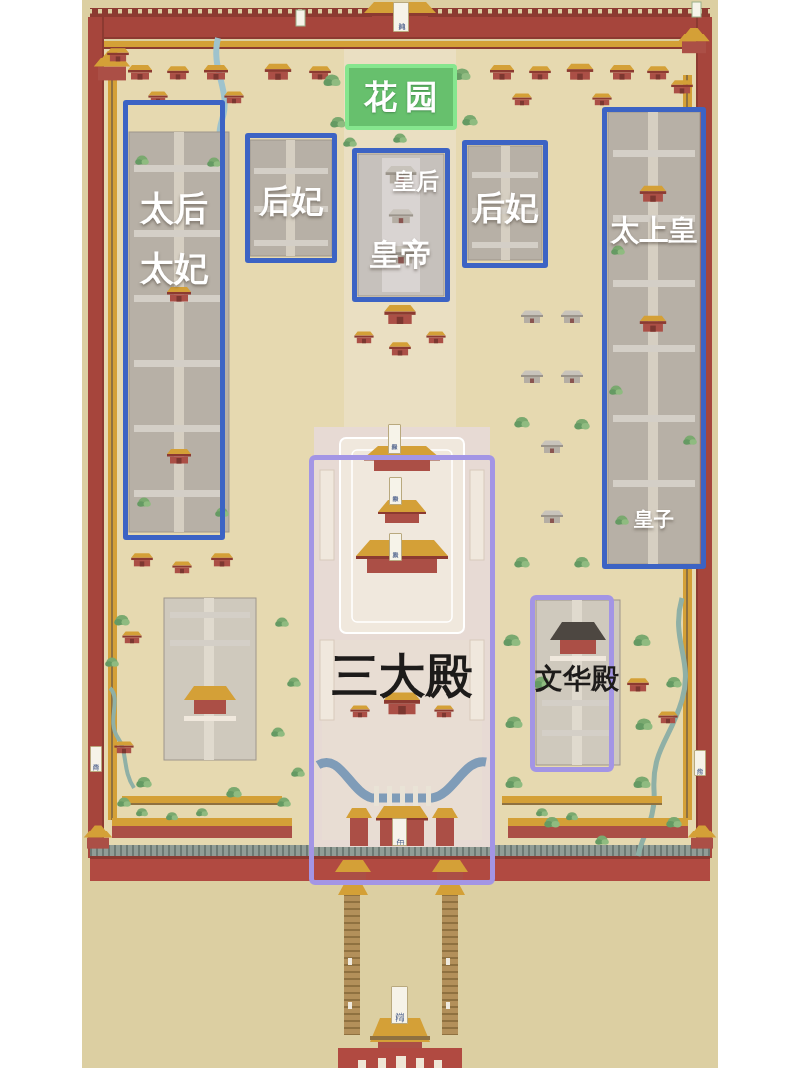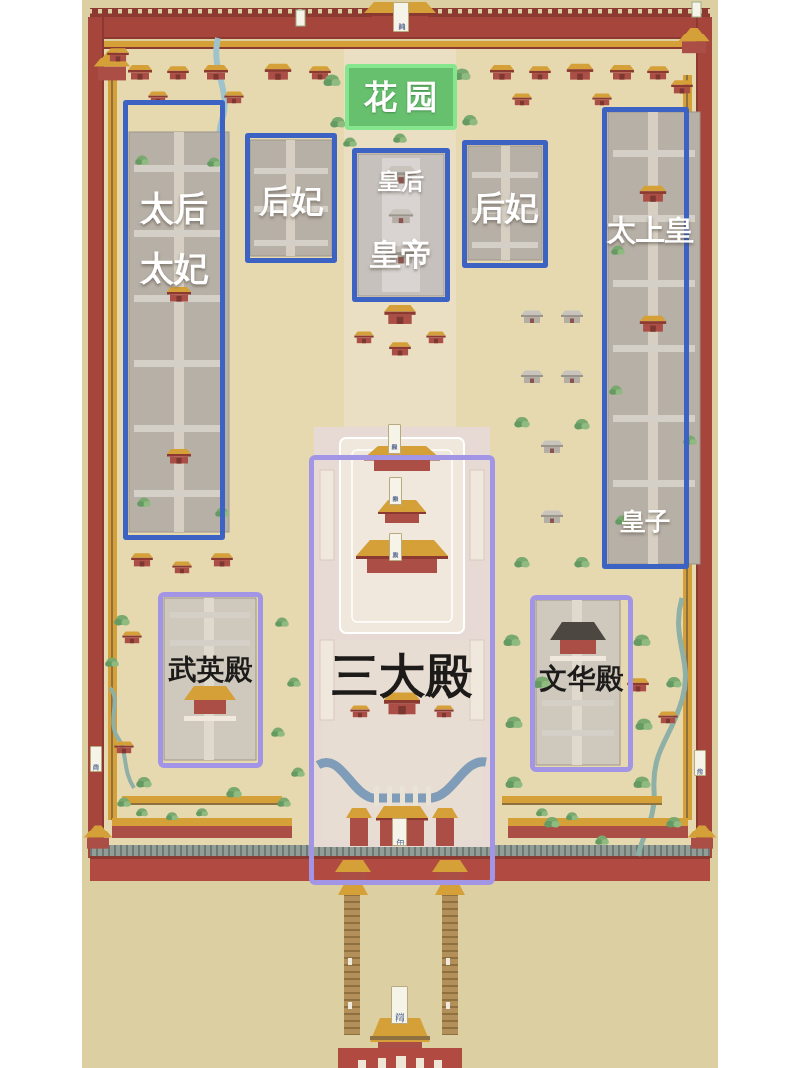--- a/index.html
+++ b/index.html
@@ -363,39 +363,36 @@
     <div class="box blue" style="left:41px;top:100px;width:102px;height:440px;">
       <div class="lbl white" style="top:85px;font-size:34px;">太后</div>
       <div class="lbl white" style="top:145px;font-size:34px;">太妃</div>
     </div>
 
     <div class="box blue" style="left:163px;top:133px;width:92px;height:130px;">
       <div class="lbl white" style="top:46px;font-size:32px;">后妃</div>
     </div>
 
     <div class="box blue" style="left:270px;top:148px;width:98px;height:154px;">
-      <div class="lbl white" style="top:16px;font-size:23px;">皇后</div>
+      <div class="lbl white" style="top:16px;font-size:23px;padding-left:15px;">皇后</div>
       <div class="lbl white" style="top:84px;font-size:31px;">皇帝</div>
     </div>
 
     <div class="box blue" style="left:380px;top:140px;width:86px;height:128px;">
       <div class="lbl white" style="top:45px;font-size:33px;">后妃</div>
     </div>
 
-    <div class="box blue" style="left:520px;top:107px;width:87px;height:462px;">
+    <div class="box blue" style="left:520px;top:107px;width:104px;height:462px;">
       <div class="lbl white" style="top:103px;font-size:29px;">太上皇</div>
-      <div class="lbl white" style="top:396px;font-size:25px;">皇子</div>
+      <div class="lbl white" style="top:396px;font-size:20px;">皇子</div>
     </div>
 
     <div class="box purple" style="left:227px;top:422px;width:186px;height:430px;margin-top:33px;">
       <div class="lbl black" style="top:190px;font-size:47px;">三大殿</div>
     </div>
 
-    <div class="box purple" style="left:76px;top:592px;width:105px;height:176px;">
-      <div class="lbl black" style="top:58px;font-size:28px;">武英殿</div>
-    </div>
-
-    <div class="box purple" style="left:448px;top:595px;width:103px;height:177px;">
+
+    <div class="box purple" style="left:448px;top:595px;width:84px;height:177px;">
       <div class="lbl black" style="top:64px;font-size:28px;">文华殿</div>
     </div>
 
   </div>
 </div>
 
 </body></html>

